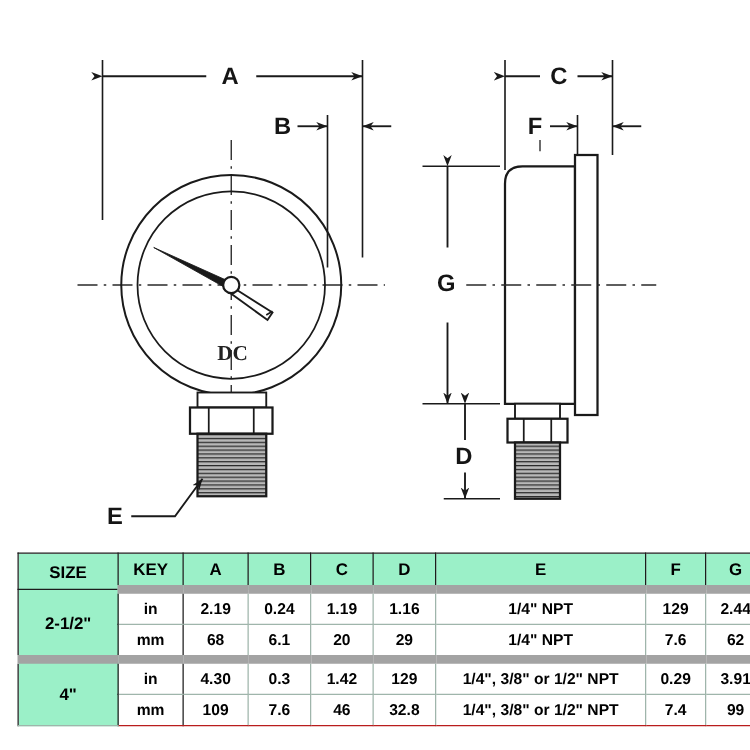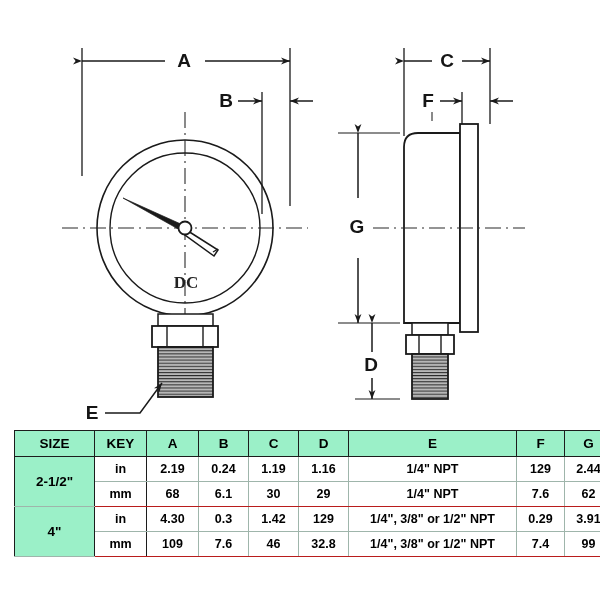--- a/index.html
+++ b/index.html
@@ -31,21 +31,21 @@
     font-family:"Liberation Serif", serif;
     font-size:17px;
     font-weight:bold;
     fill:#222;
     text-anchor:middle;
   }
 
   
   #table-wrap{
     position:absolute;
-    left:14px; top:430px;
+    left:14px; top:442px;
     width:572px;
   }
   table.spec{
     border-collapse:collapse;
     width:572px;
     table-layout:fixed;
     font-size:12.5px;
   }
   table.spec th, table.spec td{
     border:1px solid #9fb5ab;
@@ -65,21 +65,21 @@
     height:23px;
   }
   table.spec td.sizecell{
     background:#9bf0c8;
     border-left:1px solid #1c1c1c;
     border-right:1px solid #1c1c1c;
     font-size:13.5px;
   }
   table.spec td.sizecell.first{ border-top:1px solid #1c1c1c; }
   table.spec tr.group-end td{ border-bottom:1px solid #b91c1c; }
-  table.spec tr.group-start td{ border-top:1px solid #a3a3a3; }
+  table.spec tr.group-start td{ border-top:7px solid #a3a3a3; }
   table.spec td.keycell{ border-right:1px solid #1c1c1c; }
   table.spec td.ecell{ font-weight:bold; }
   .col-size{width:80px;} .col-key{width:52px;}
   .col-a{width:52px;} .col-b{width:50px;} .col-c{width:50px;} .col-d{width:50px;}
   .col-e{width:168px;} .col-f{width:48px;} .col-g{width:48px;}
 </style>
 </head>
 <body>
 
 <div id="stage">
@@ -240,21 +240,21 @@
           <td>1.19</td>
           <td>1.16</td>
           <td class="ecell">1/4" NPT</td>
           <td>129</td>
           <td>2.44</td>
         </tr>
         <tr class="group-end">
           <td class="keycell">mm</td>
           <td>68</td>
           <td>6.1</td>
-          <td>30</td>
+          <td>20</td>
           <td>29</td>
           <td class="ecell">1/4" NPT</td>
           <td>7.6</td>
           <td>62</td>
         </tr>
         <tr class="group-start">
           <td class="sizecell" rowspan="2">4"</td>
           <td class="keycell">in</td>
           <td>4.30</td>
           <td>0.3</td>

